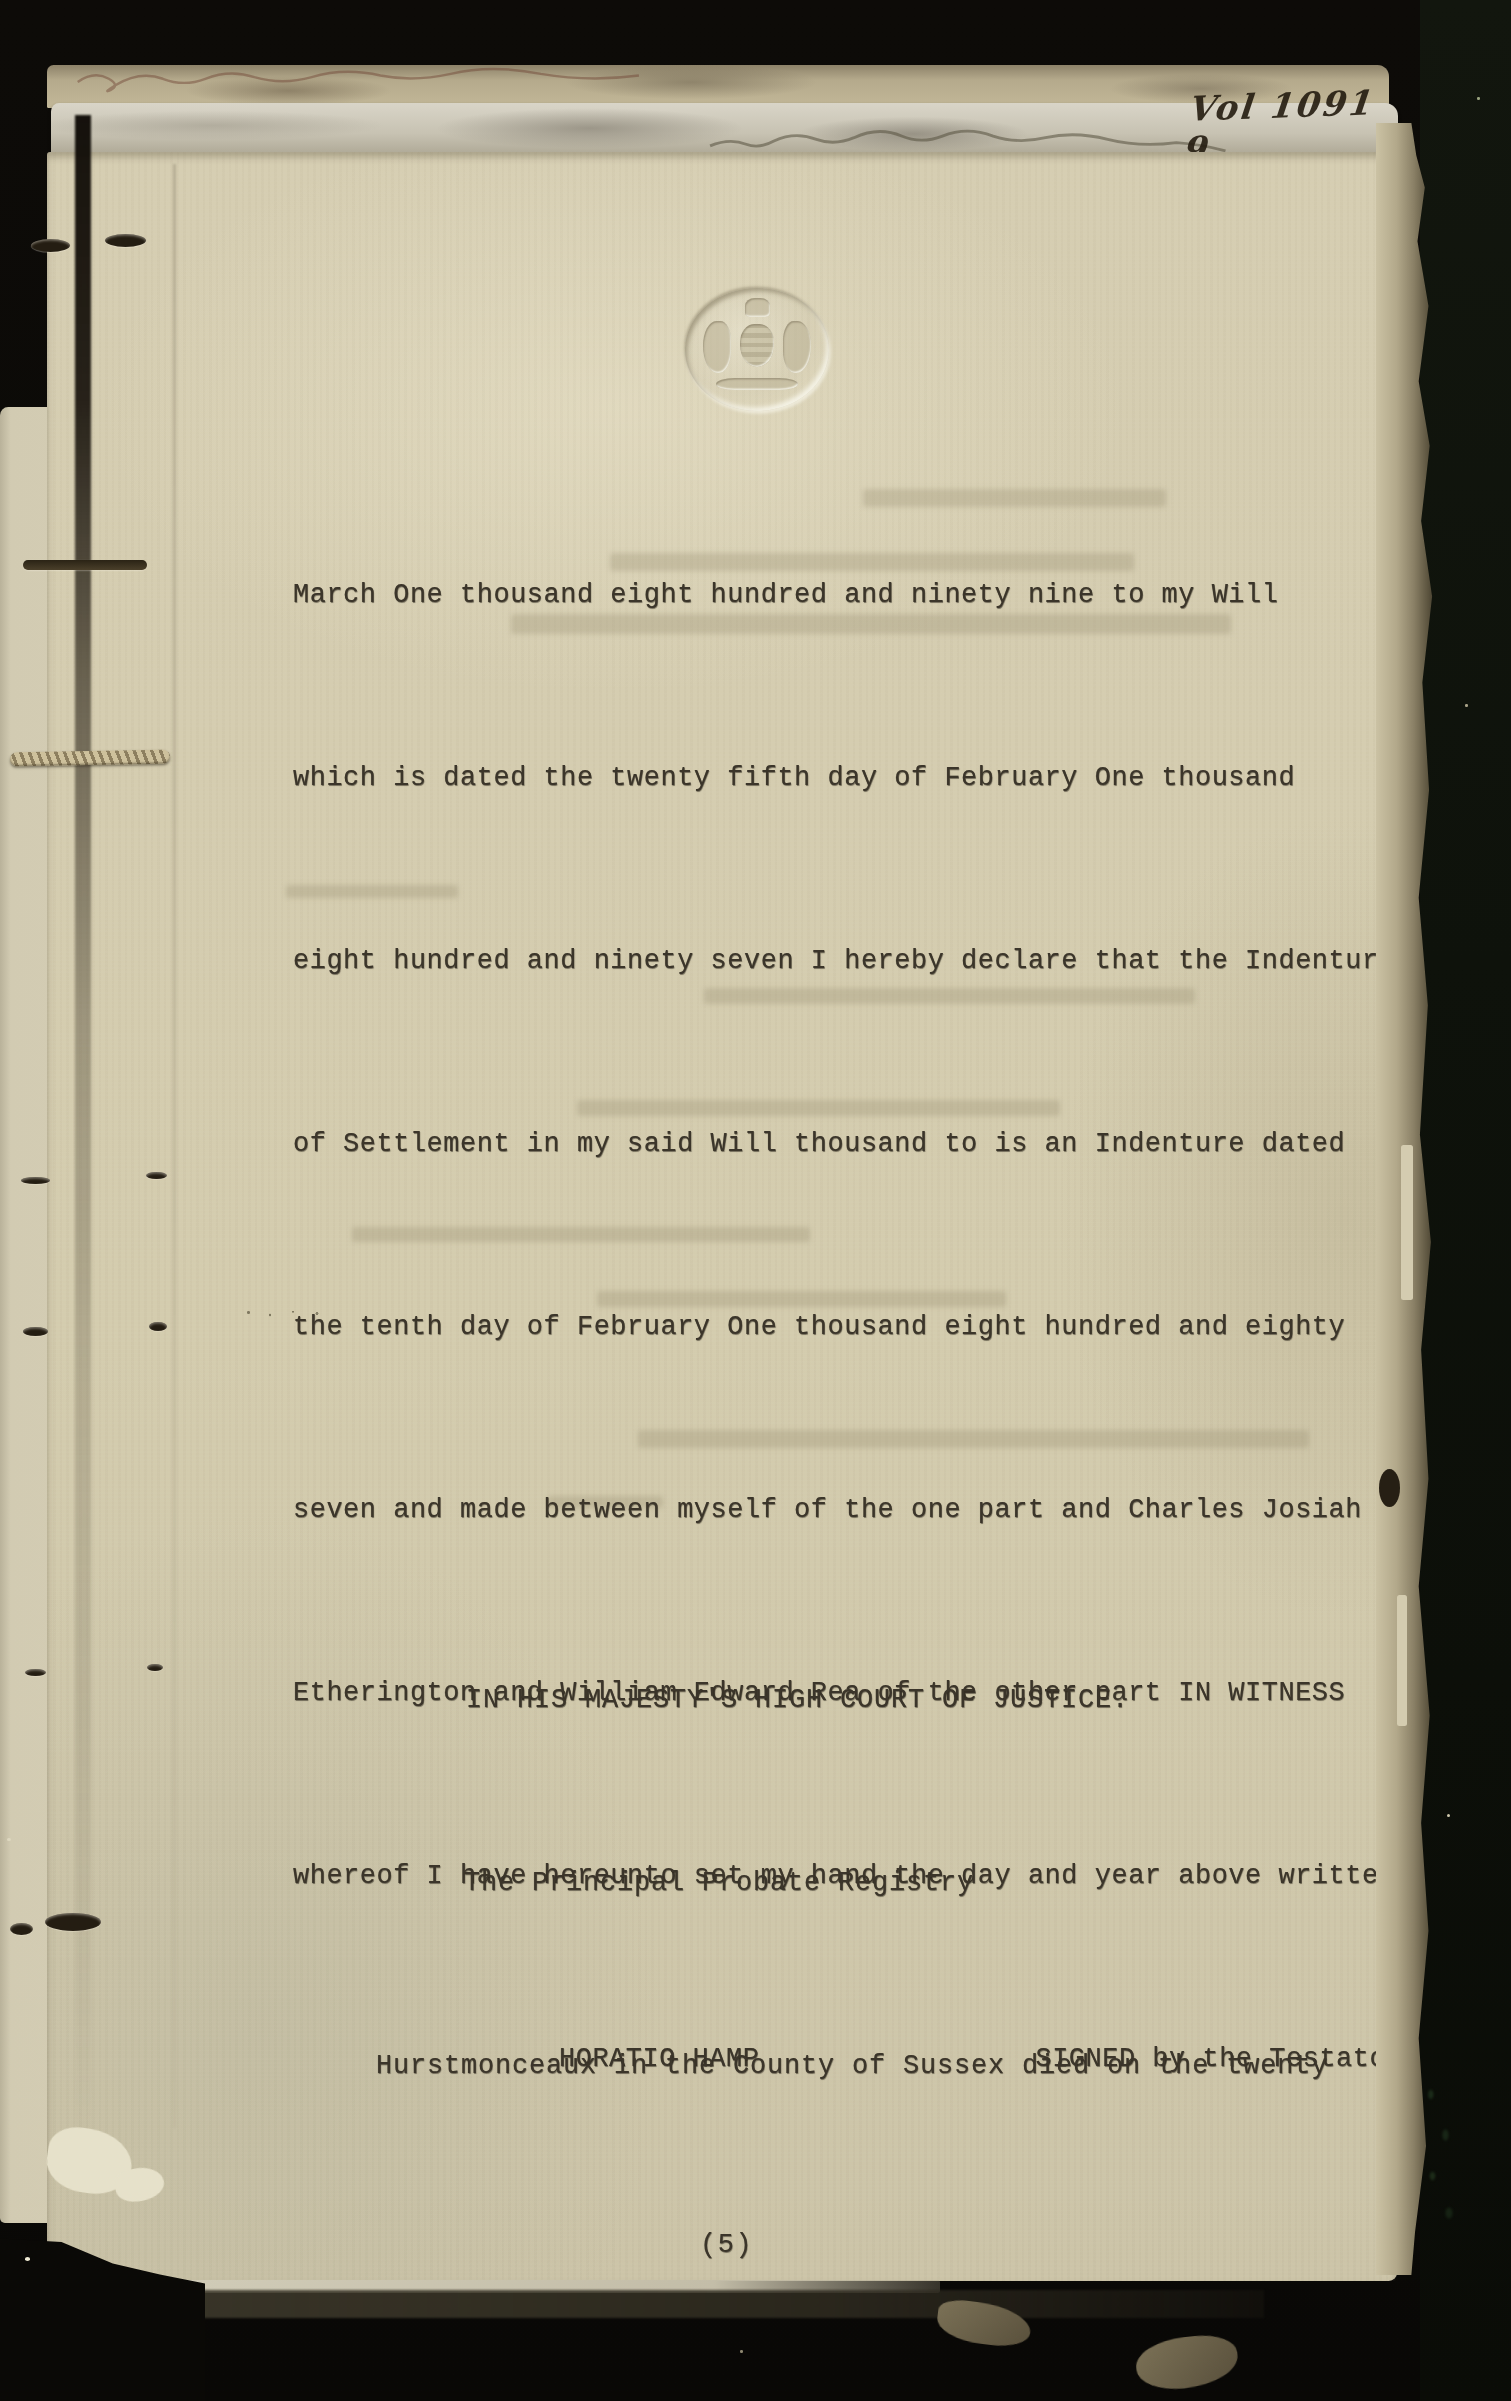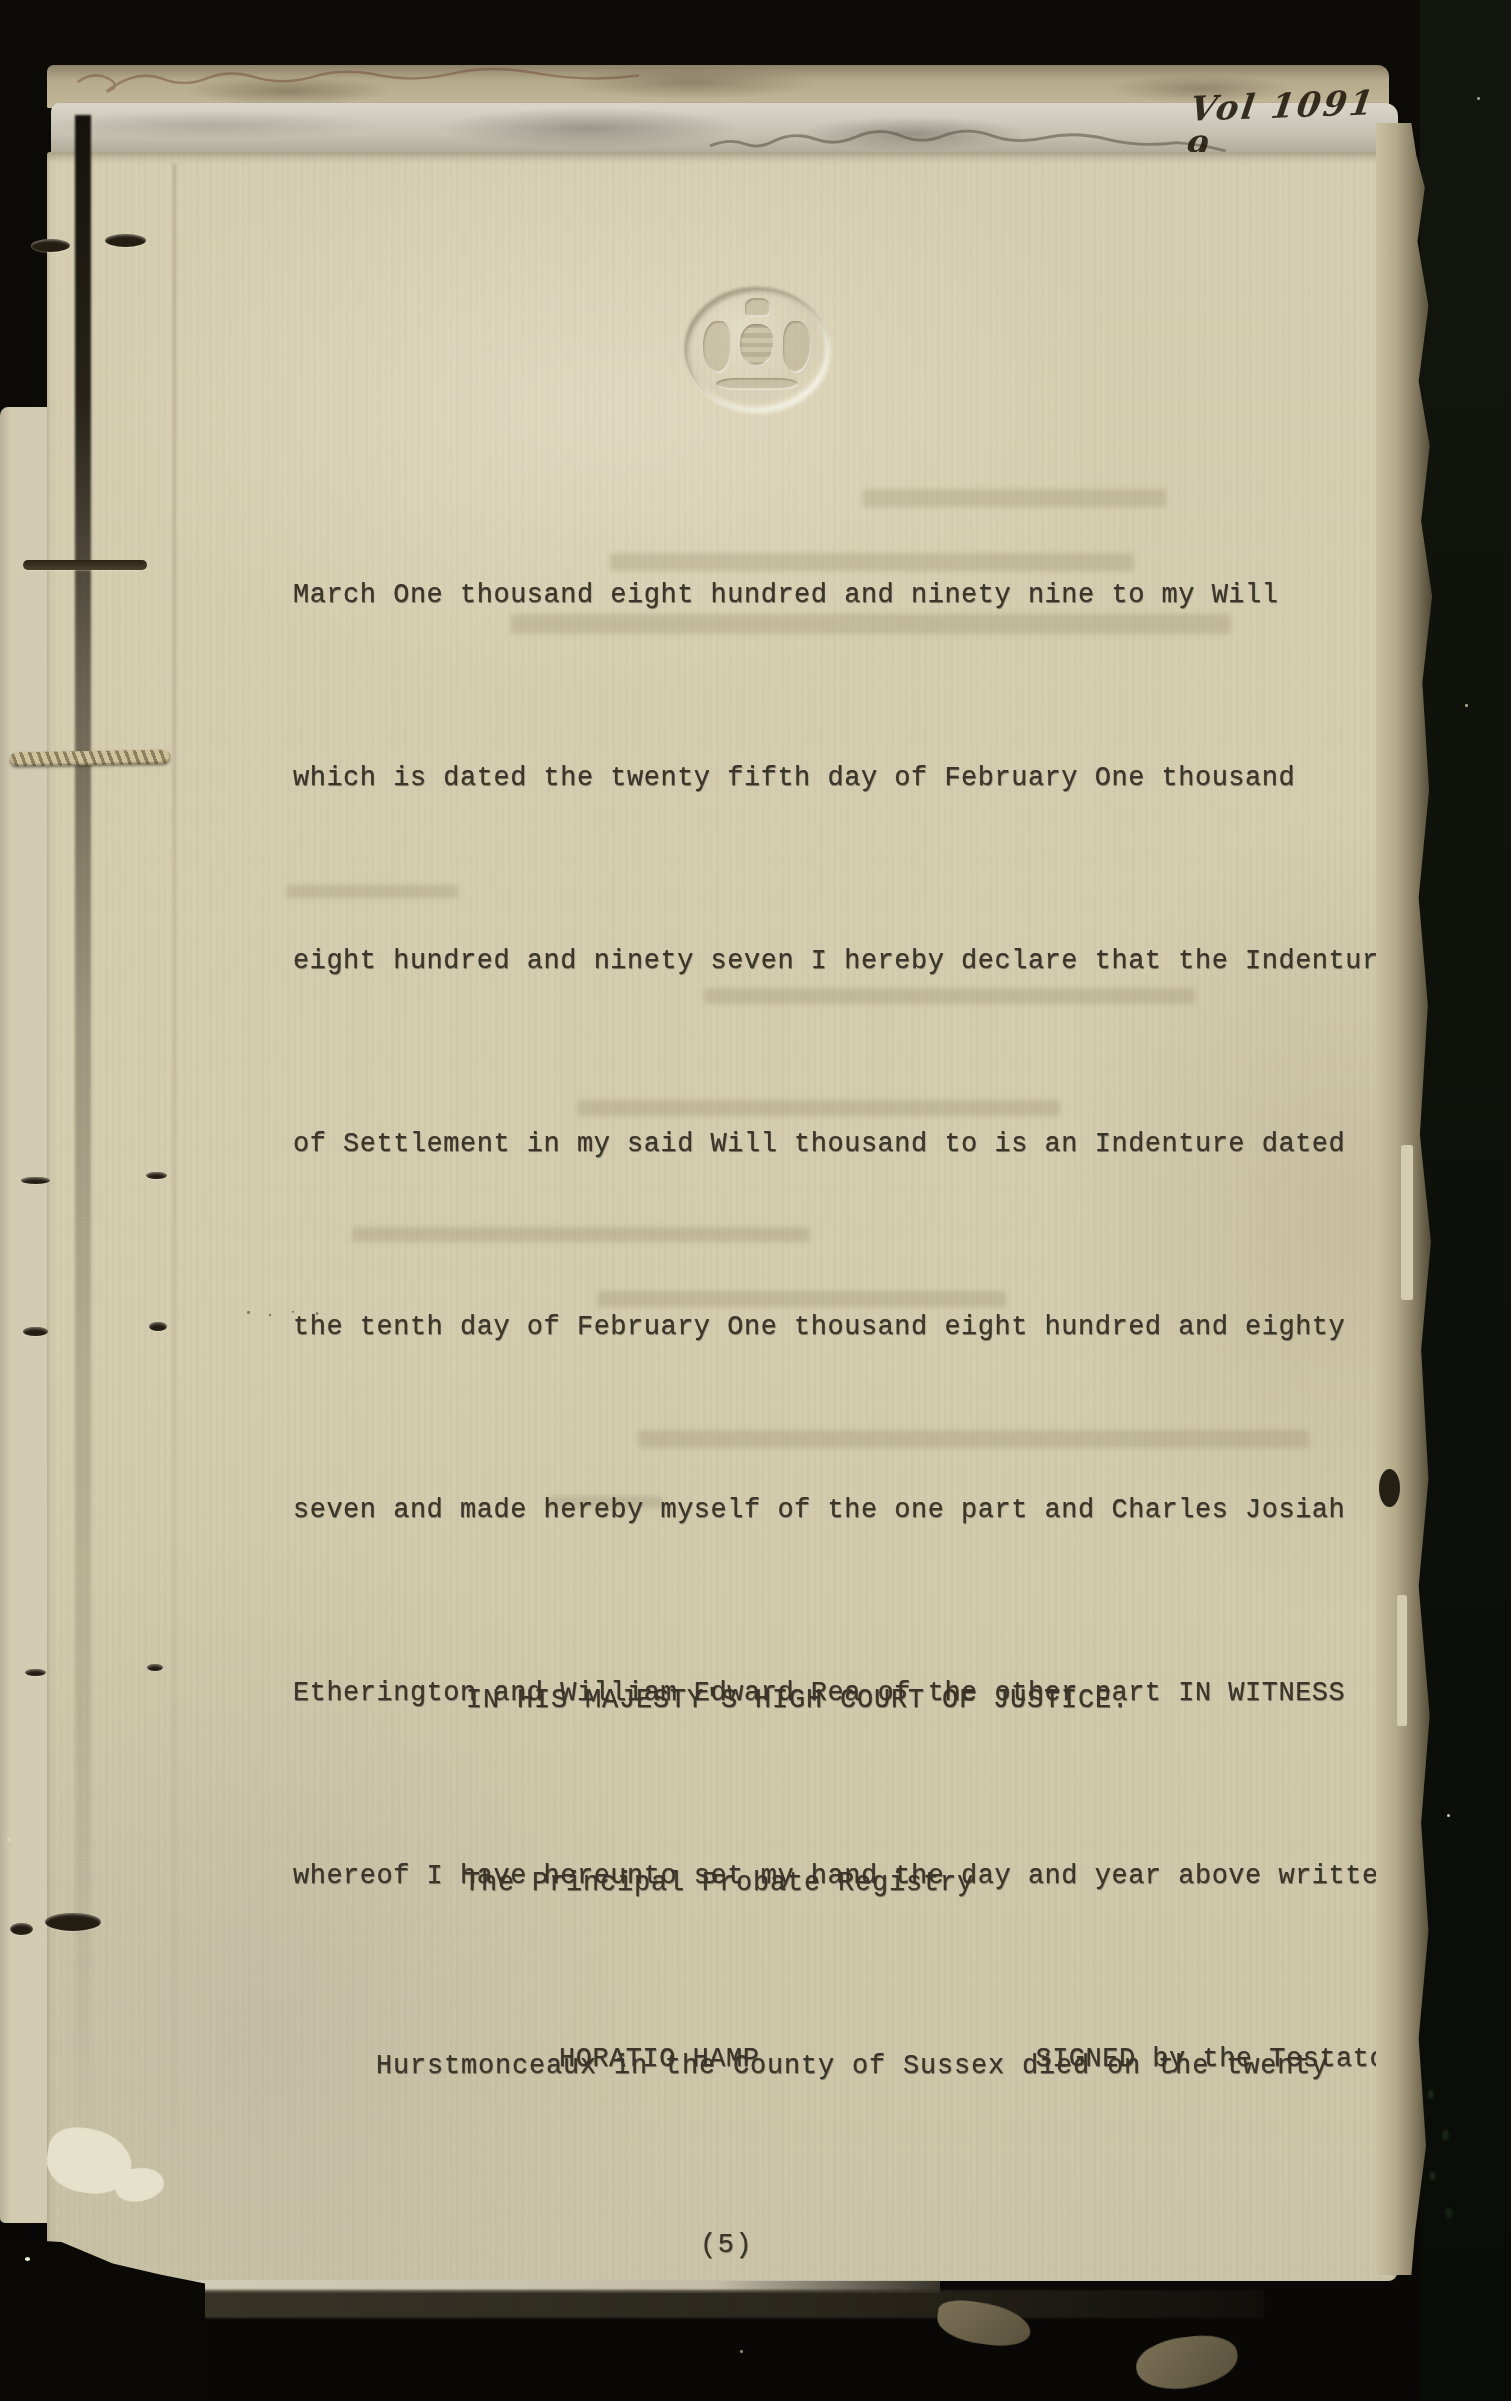--- a/index.html
+++ b/index.html
@@ -185,21 +185,21 @@
   <div class="ghost" style="left:638px;top:1430px;width:671px;height:18px;"></div>
   <div class="ghost" style="left:548px;top:1496px;width:115px;height:11.5px;"></div>
   <div class="dots-row"></div>
 
   <div class="tw block1">
     <div>March One thousand eight hundred and ninety nine to my Will</div>
     <div>which is dated the twenty fifth day of February One thousand</div>
     <div>eight hundred and ninety seven I hereby declare that the Indenture</div>
     <div>of Settlement in my said Will thousand to is an Indenture dated</div>
     <div>the tenth day of February One thousand eight hundred and eighty</div>
-    <div>seven and made hereby myself of the one part and Charles Josiah</div>
+    <div>seven and made between myself of the one part and Charles Josiah</div>
     <div>Etherington and William Edward Rea of the other part IN WITNESS</div>
     <div>whereof I have hereunto set my hand the day and year above written</div>
     <div><span class="indent-sig">HORATIO HAMP</span><span class="gap-sig">SIGNED by the Testator</span></div>
     
     
     
     
     
     
   </div>

